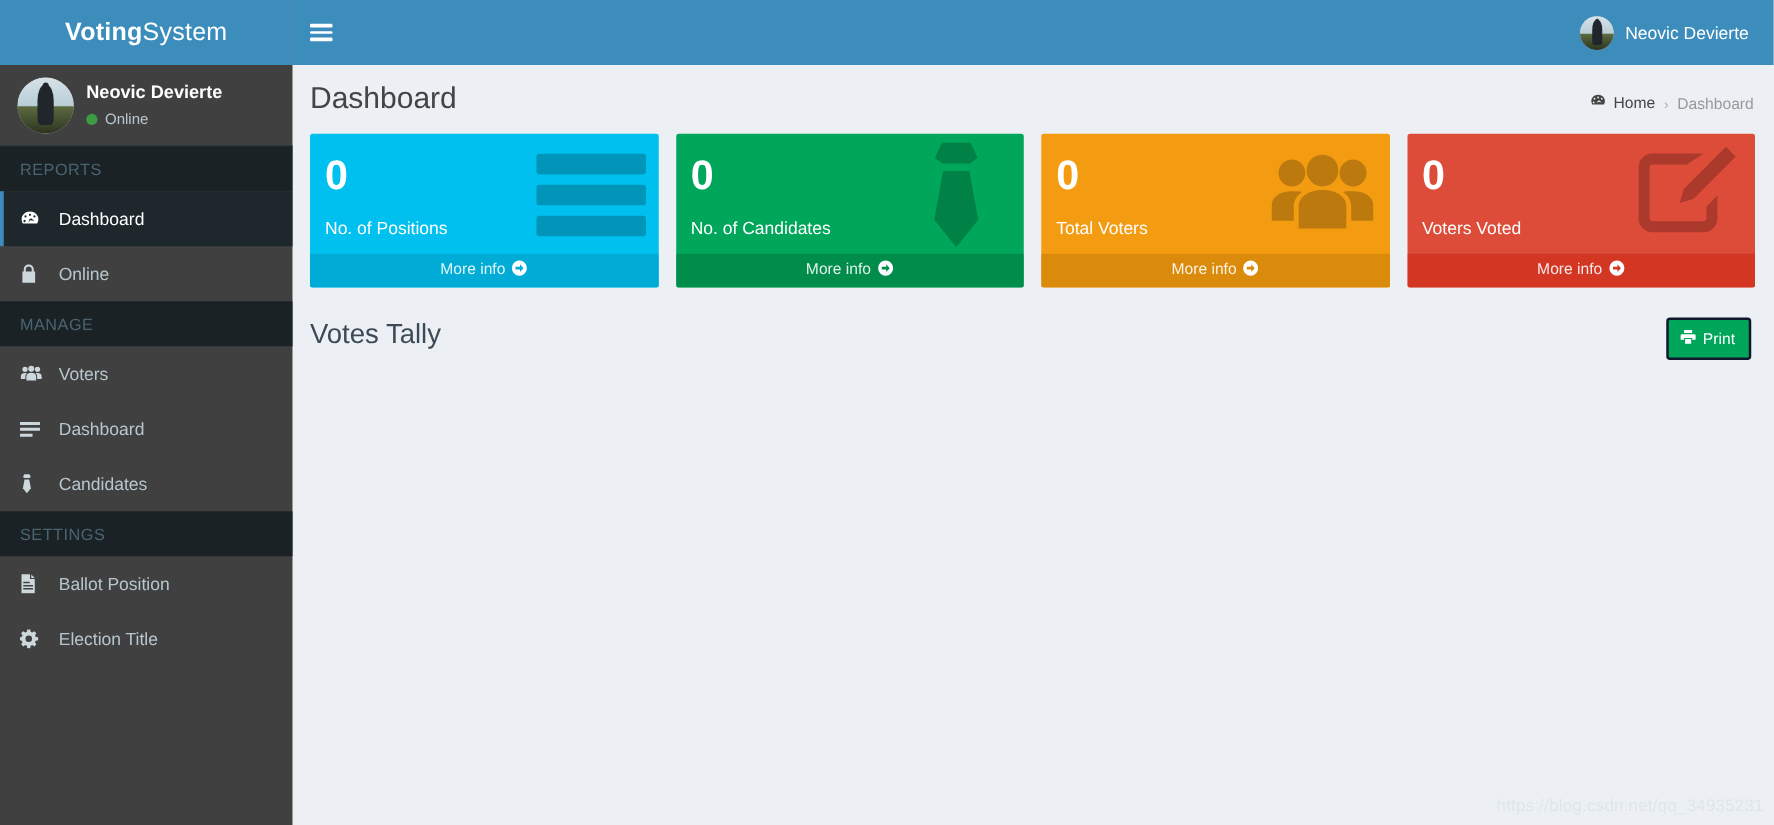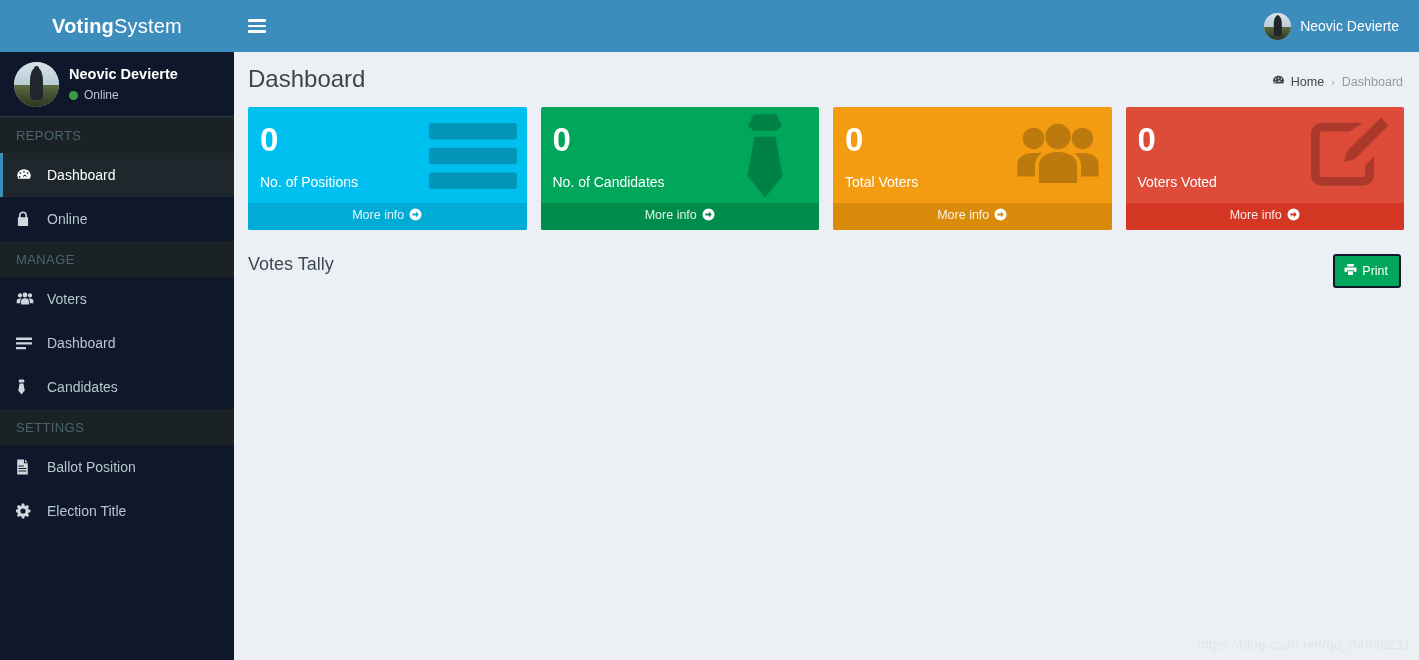--- a/index.html
+++ b/index.html
@@ -8,21 +8,21 @@
     font-family: "Liberation Sans", sans-serif;
     background: #ecf0f5;
     overflow: hidden;
   }
   body { position: relative; }
 
   
   #sidebar {
     position: absolute; left: 0; top: 0;
     width: 234px; height: 660px;
-    background: #0f172a;
+    background: #404040;
     z-index: 5;
   }
   #logo {
     height: 52px; width: 234px;
     background: #3c8dbc;
     color: #fff;
     display: flex; align-items: center; justify-content: center;
     font-size: 20px;
     letter-spacing: .2px;
   }
@@ -106,21 +106,21 @@
     width: 1185px; height: 608px;
     background: #ecf0f5;
     overflow: hidden;
   }
   #contentheader {
     height: 47px;
     padding: 13px 16px 0 14px;
     display: flex; align-items: flex-start; justify-content: space-between;
   }
   #pagetitle { font-size: 24px; color: #444; font-weight: normal; }
-  #breadcrumb { display:flex; align-items:center; gap:7px; font-size:12.5px; margin-top: 9px;}
+  #breadcrumb { display:flex; align-items:flex-end; gap:7px; font-size:12.5px; margin-top: 9px;}
   #breadcrumb .bc-home { color:#3c8dbc; display:flex; align-items:center; gap:6px; cursor:pointer;}
   #breadcrumb .bc-sep { color:#aaa; font-size:11px; }
   #breadcrumb .bc-cur { color:#999; }
 
   #boxrow {
     display: flex; gap: 14px;
     padding: 8px 15px 0 14px;
   }
   .sbox {
     flex: 1 1 0;
@@ -145,21 +145,21 @@
     padding: 5px 0 6px 0;
     color: rgba(255,255,255,.88);
     cursor: pointer;
   }
   .sbox-footer .arw { margin-left:5px; vertical-align: -2px; display:inline-block;}
 
   #tallyrow {
     display: flex; align-items: flex-start; justify-content: space-between;
     padding: 24px 18px 0 14px;
   }
-  #tallytitle { font-size: 18px; color: #3b4a54; font-weight: normal; }
+  #tallytitle { font-size: 22px; color: #3b4a54; font-weight: normal; }
   #printbtn {
     background: #00a65a;
     border: 2px solid #0f172a;
     color: #fff;
     font-size: 12.5px;
     padding: 7px 11px 7px 9px;
     border-radius: 3px;
     display: inline-flex; align-items: center; gap: 5px;
     cursor: pointer;
   }

